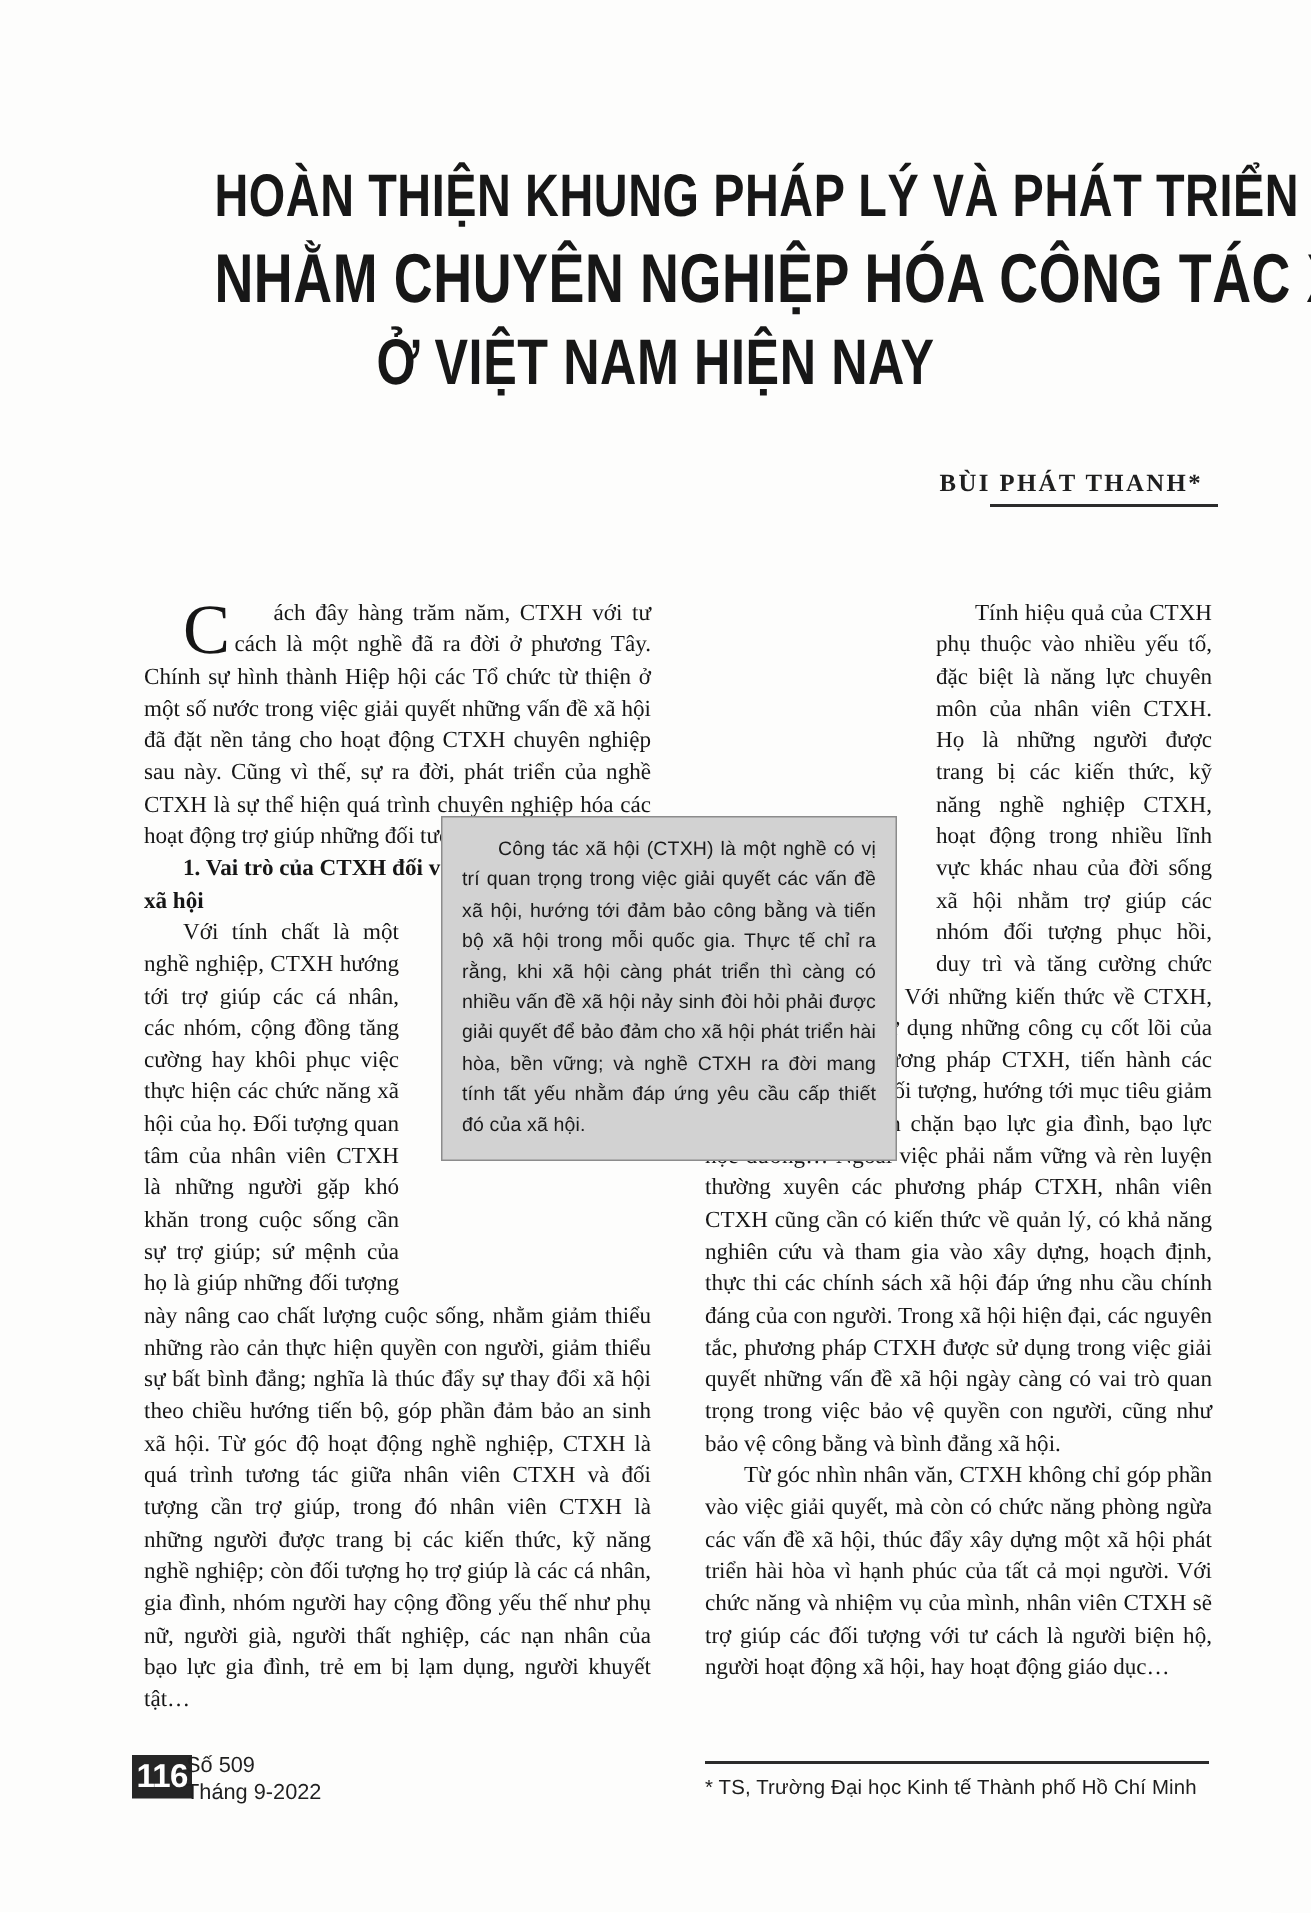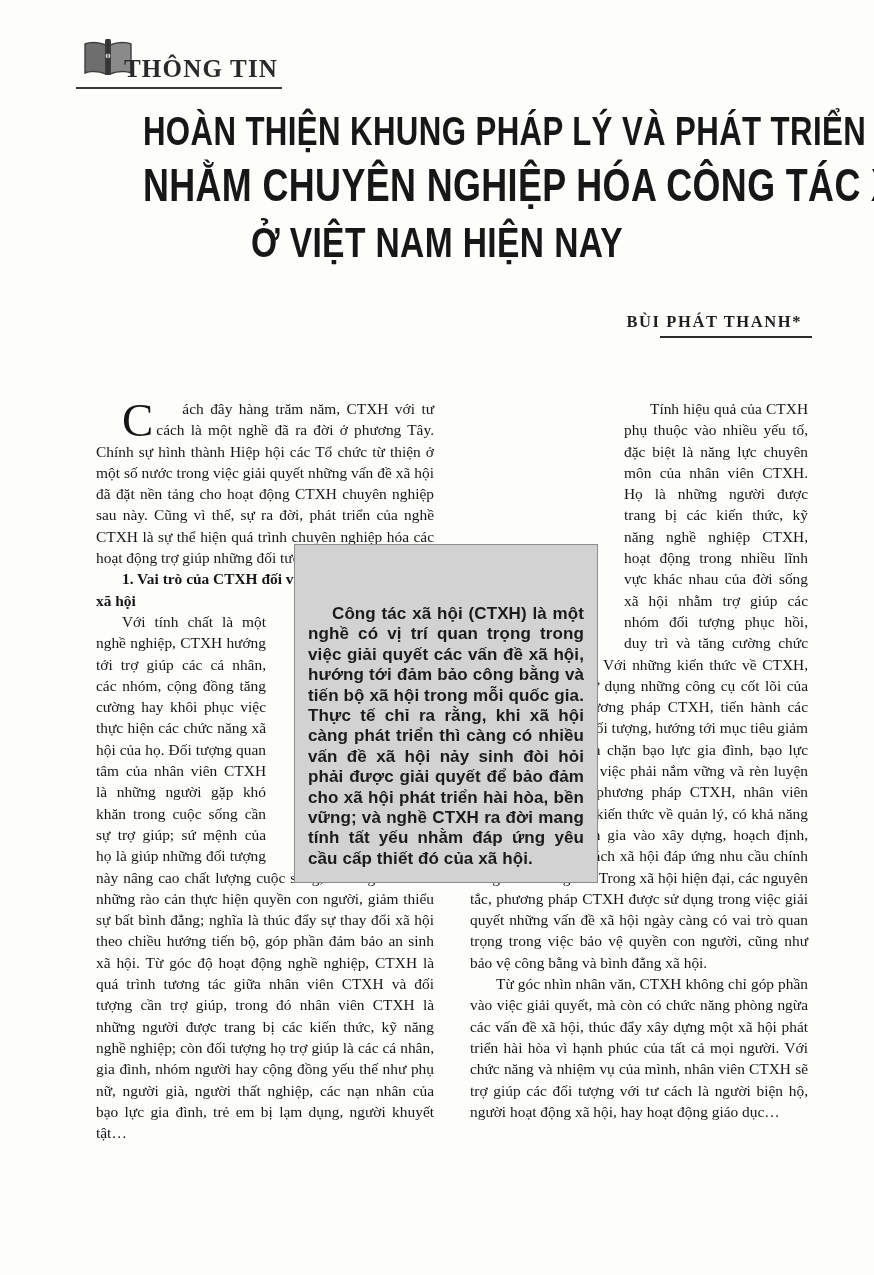--- a/index.html
+++ b/index.html
@@ -154,28 +154,27 @@
     top: 146px;
     width: 304px;
     box-sizing: border-box;
     background: #d2d2d2;
     border: 1px solid #8c8c8c;
     padding: 11px 13px 13px 13px;
     z-index: 5;
   }
   .callout-text {
     font-family: "Liberation Sans", "DejaVu Sans", sans-serif;
-    font-size: 17px;
+    font-size: 13px;
     line-height: 20.4px;
-    font-weight: 700;
+    font-weight: 400;
     color: #1a1a1a;
     text-align: justify;
     text-indent: 24px;
     letter-spacing: 0.1px;
-    margin-top: 48px;
   }
 
   
   .shim {
     width: 168px;
     height: 236px;
     float: right;
     shape-outside: none;
   }
   .shim-left {
@@ -231,33 +230,20 @@
     color: #1d1d1d;
     letter-spacing: 0.1px;
     white-space: nowrap;
   }
 </style>
 </head>
 <body>
 
 <div class="page">
 
-  <div class="masthead">
-    <span class="book-icon">
-      <svg width="52" height="44" viewBox="0 0 52 44" xmlns="http://www.w3.org/2000/svg">
-        <path d="M3 8 C3 8 12 4 24 9 L24 38 C12 33 3 37 3 37 Z" fill="#6e6e6e" stroke="#3d3d3d" stroke-width="1.4"></path>
-        <path d="M49 8 C49 8 40 4 28 9 L28 38 C40 33 49 37 49 37 Z" fill="#8a8a8a" stroke="#3d3d3d" stroke-width="1.4"></path>
-        <rect x="23" y="3" width="6" height="36" rx="1.5" fill="#3a3a3a"></rect>
-        <circle cx="26" cy="20" r="2.4" fill="#d9d9d9"></circle>
-        <path d="M26 3 L26 39" stroke="#2b2b2b" stroke-width="1"></path>
-      </svg>
-    </span>
-    <span class="masthead-title">THÔNG TIN</span>
-    <span class="masthead-rule"></span>
-  </div>
 
   <div class="title-block">
     <div class="title-line l1">HOÀN THIỆN KHUNG PHÁP LÝ VÀ PHÁT TRIỂN DỊCH VỤ</div>
     <div class="title-line l2">NHẰM CHUYÊN NGHIỆP HÓA CÔNG TÁC XÃ HỘI</div>
     <div class="title-line l3">Ở VIỆT NAM HIỆN NAY</div>
   </div>
 
   <div class="author-wrap">
     <span class="author-name">BÙI PHÁT THANH*</span>
   </div>
@@ -276,14 +262,23 @@
       <p>Với tính chất là một nghề nghiệp, CTXH hướng tới trợ giúp các cá nhân, các nhóm, cộng đồng tăng cường hay khôi phục việc thực hiện các chức năng xã hội của họ. Đối tượng quan tâm của nhân viên CTXH là những người gặp khó khăn trong cuộc sống cần sự trợ giúp; sứ mệnh của họ là giúp những đối tượng này nâng cao chất lượng cuộc sống, nhằm giảm thiểu những rào cản thực hiện quyền con người, giảm thiểu sự bất bình đẳng; nghĩa là thúc đẩy sự thay đổi xã hội theo chiều hướng tiến bộ, góp phần đảm bảo an sinh xã hội. Từ góc độ hoạt động nghề nghiệp, CTXH là quá trình tương tác giữa nhân viên CTXH và đối tượng cần trợ giúp, trong đó nhân viên CTXH là những người được trang bị các kiến thức, kỹ năng nghề nghiệp; còn đối tượng họ trợ giúp là các cá nhân, gia đình, nhóm người hay cộng đồng yếu thế như phụ nữ, người già, người thất nghiệp, các nạn nhân của bạo lực gia đình, trẻ em bị lạm dụng, người khuyết tật…</p>
     </div>
 
     <div class="col right">
       <div class="shim-left"></div>
       <p>Tính hiệu quả của CTXH phụ thuộc vào nhiều yếu tố, đặc biệt là năng lực chuyên môn của nhân viên CTXH. Họ là những người được trang bị các kiến thức, kỹ năng nghề nghiệp CTXH, hoạt động trong nhiều lĩnh vực khác nhau của đời sống xã hội nhằm trợ giúp các nhóm đối tượng phục hồi, duy trì và tăng cường chức năng xã hội của họ. Với những kiến thức về CTXH, nhân viên CTXH sử dụng những công cụ cốt lõi của CTXH - là các phương pháp CTXH, tiến hành các hoạt động trợ giúp đối tượng, hướng tới mục tiêu giảm bớt nghèo đói, ngăn chặn bạo lực gia đình, bạo lực học đường… Ngoài việc phải nắm vững và rèn luyện thường xuyên các phương pháp CTXH, nhân viên CTXH cũng cần có kiến thức về quản lý, có khả năng nghiên cứu và tham gia vào xây dựng, hoạch định, thực thi các chính sách xã hội đáp ứng nhu cầu chính đáng của con người. Trong xã hội hiện đại, các nguyên tắc, phương pháp CTXH được sử dụng trong việc giải quyết những vấn đề xã hội ngày càng có vai trò quan trọng trong việc bảo vệ quyền con người, cũng như bảo vệ công bằng và bình đẳng xã hội.</p>
       <p>Từ góc nhìn nhân văn, CTXH không chỉ góp phần vào việc giải quyết, mà còn có chức năng phòng ngừa các vấn đề xã hội, thúc đẩy xây dựng một xã hội phát triển hài hòa vì hạnh phúc của tất cả mọi người. Với chức năng và nhiệm vụ của mình, nhân viên CTXH sẽ trợ giúp các đối tượng với tư cách là người biện hộ, người hoạt động xã hội, hay hoạt động giáo dục…</p>
     </div>
   </div>
 
+  <div class="footer">
+    <span class="page-num">116</span>
+    <div class="issue-info">
+      <div>Số 509</div>
+      <div>Tháng 9-2022</div>
+    </div>
+    <span class="footnote-rule"></span>
+    <div class="footnote">* TS, Trường Đại học Kinh tế Thành phố Hồ Chí Minh</div>
+  </div>
 
 </div>
 
 </body></html>

